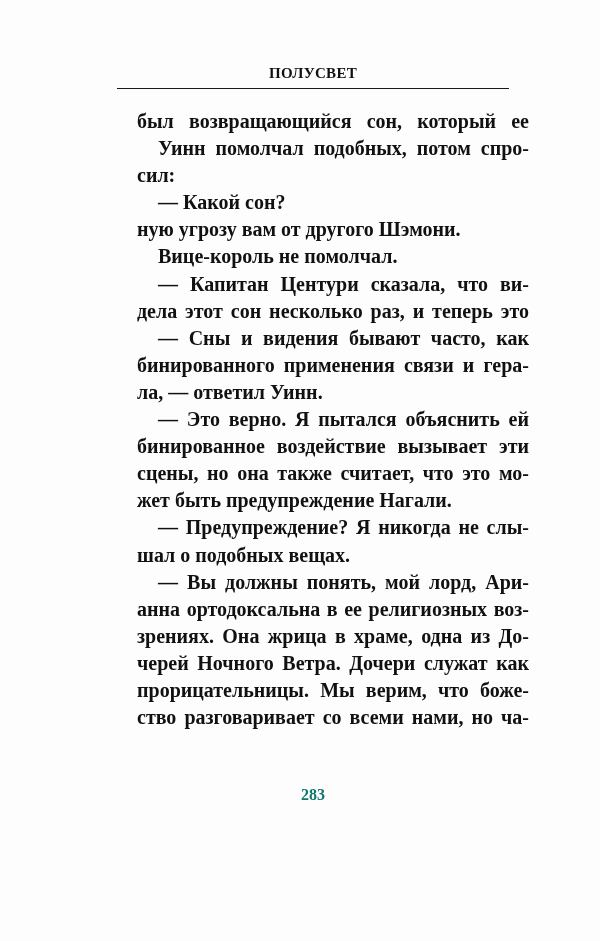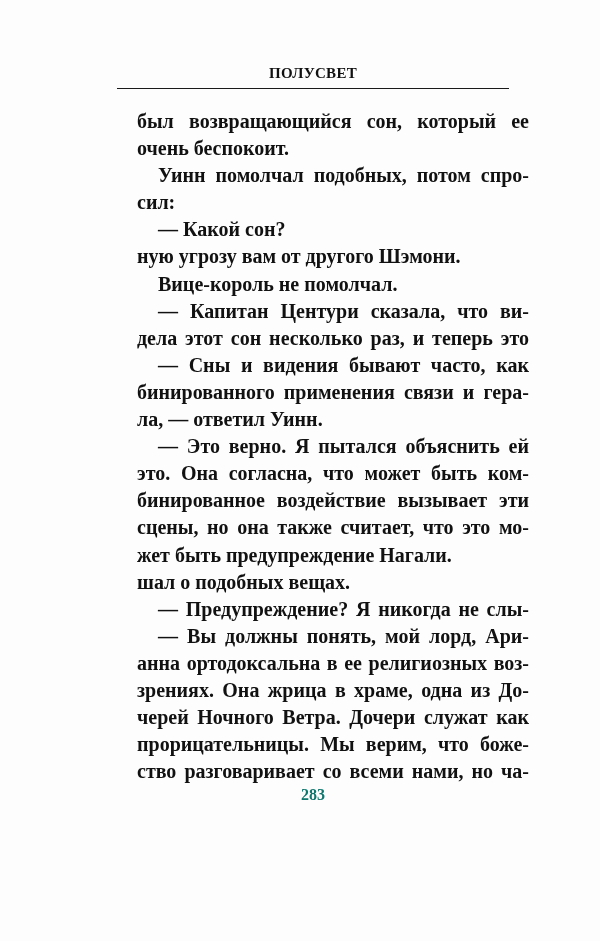--- a/index.html
+++ b/index.html
@@ -29,38 +29,36 @@
     }
   </style>
 </head>
 <body>
 
 <div class="page">
   <div class="running-head">ПОЛУСВЕТ</div>
   <div class="rule"></div>
   <div class="body-text" id="body-text">
       <span class="line">был возвращающийся сон, который ее</span>
-      <span class="line last">очень беспокоит.</span>
       <span class="line indent">Уинн помолчал подобных, потом спро-</span>
       <span class="line last">сил:</span>
       <span class="line indent last">— Какой сон?</span>
       <span class="line last">ную угрозу вам от другого Шэмони.</span>
       <span class="line indent last">Вице-король не помолчал.</span>
       <span class="line indent">— Капитан Центури сказала, что ви-</span>
       <span class="line">дела этот сон несколько раз, и теперь это</span>
       <span class="line indent">— Сны и видения бывают часто, как</span>
       <span class="line">бинированного применения связи и гера-</span>
       <span class="line last">ла, — ответил Уинн.</span>
       <span class="line indent">— Это верно. Я пытался объяснить ей</span>
-      <span class="line">это. Она согласна, что может быть ком-</span>
       <span class="line">бинированное воздействие вызывает эти</span>
       <span class="line">сцены, но она также считает, что это мо-</span>
       <span class="line last">жет быть предупреждение Нагали.</span>
+      <span class="line indent">— Предупреждение? Я никогда не слы-</span>
       <span class="line last">шал о подобных вещах.</span>
-      <span class="line indent">— Предупреждение? Я никогда не слы-</span>
       <span class="line indent">— Вы должны понять, мой лорд, Ари-</span>
       <span class="line">анна ортодоксальна в ее религиозных воз-</span>
       <span class="line">зрениях. Она жрица в храме, одна из До-</span>
       <span class="line">черей Ночного Ветра. Дочери служат как</span>
       <span class="line">прорицательницы. Мы верим, что боже-</span>
       <span class="line">ство разговаривает со всеми нами, но ча-</span>
     </div>
   <div class="folio">283</div>
 </div>
 

